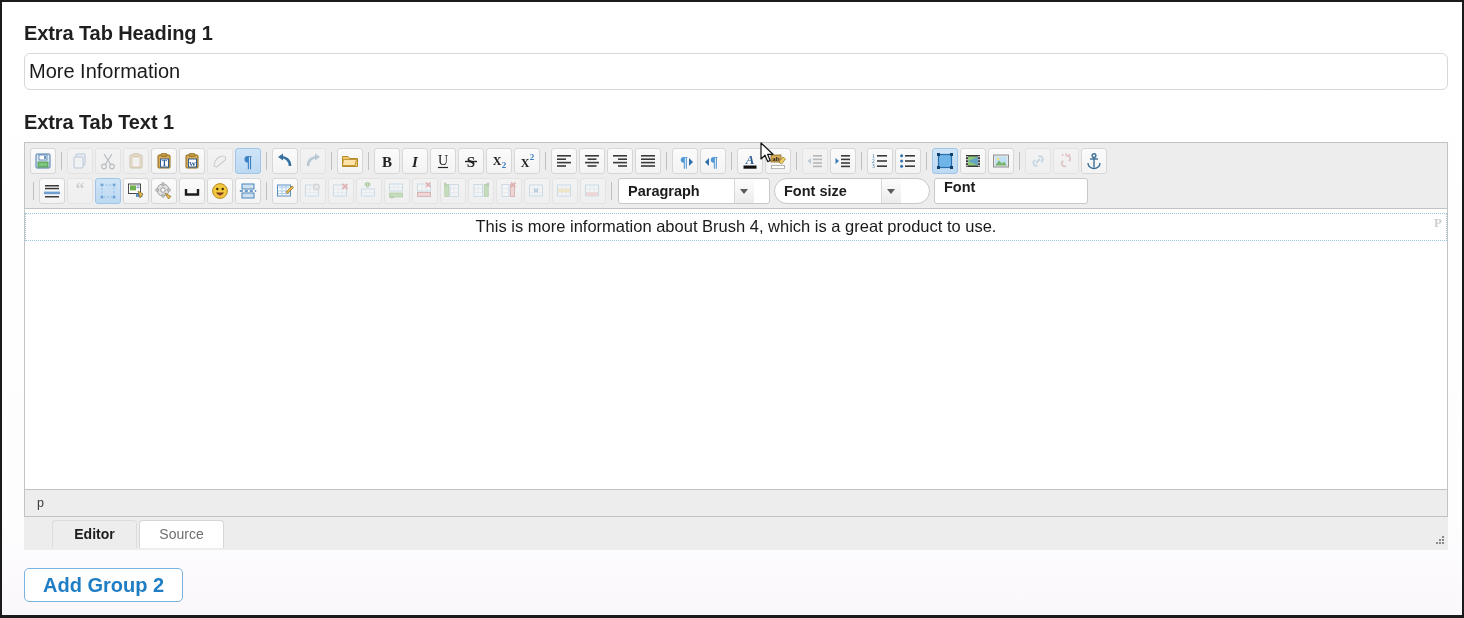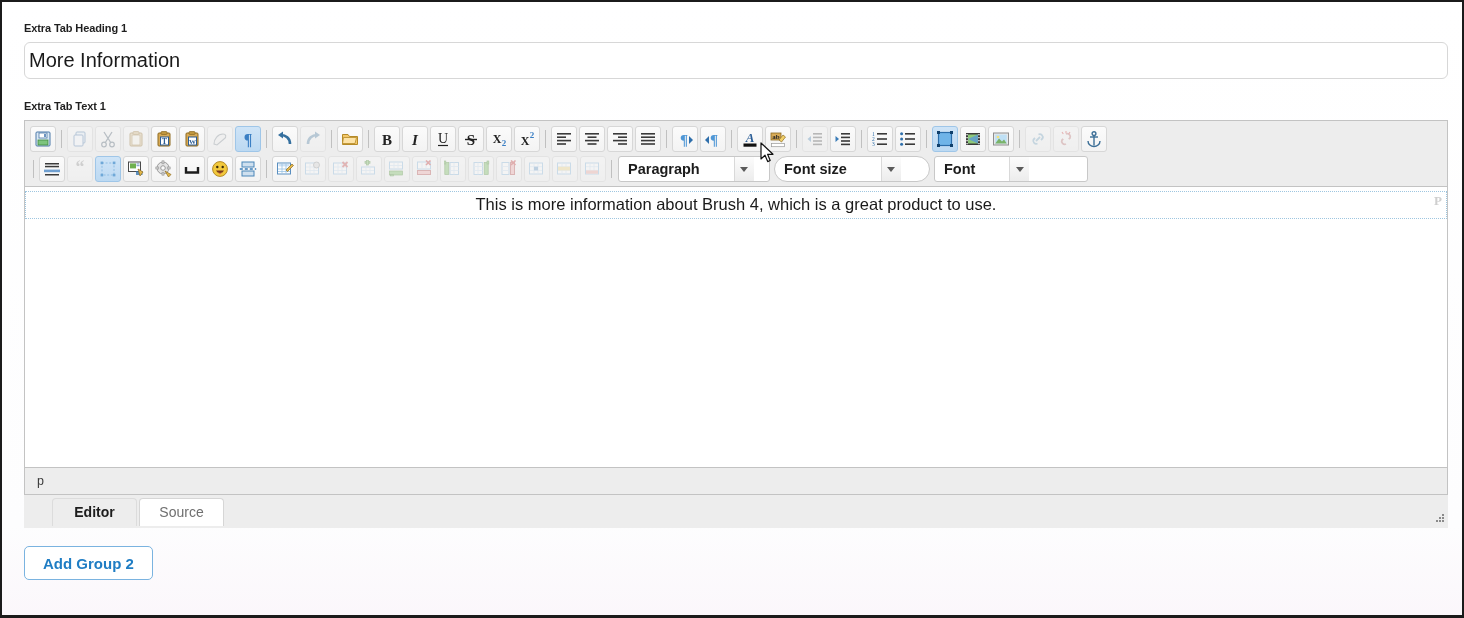--- a/index.html
+++ b/index.html
@@ -21,21 +21,21 @@
   .frame-left  { position:absolute; top:0; left:0; width:2px; height:618px; background:#1b1b1b; }
   .frame-right { position:absolute; top:0; right:0; width:2px; height:618px; background:#1b1b1b; }
 
   .content {
     position: absolute;
     left: 24px; top: 22px;
     width: 1424px;
   }
 
   .field-label {
-    font-size: 11px;
+    font-size: 20px;
     font-weight: bold;
     color: #1f1f1f;
     margin: 0 0 8px 0;
     letter-spacing: -0.1px;
   }
   .text-input {
     width: 1424px;
     height: 37px;
     border: 1px solid #d7d7d7;
     background: #ffffff;
@@ -127,21 +127,21 @@
   }
   .cke-combo .arrow::after {
     content:"";
     width:0;height:0;
     border-left:4px solid transparent;
     border-right:4px solid transparent;
     border-top:5px solid #5a5a5a;
   }
   .combo-paragraph { width: 152px; }
   .combo-fontsize  { width: 156px; border-radius: 13px; }
-  .combo-font      { width: 154px; }
+  .combo-font      { width: 154px; flex-direction: column; }
 
   
   .cke-body-wrap {
     background: #ffffff;
     padding: 0;
     position: relative;
   }
   .cke-editable {
     height: 280px;
     background: #ffffff;
@@ -221,21 +221,21 @@
   
   .btn-row { margin-top: 18px; }
   .btn-outline {
     display:inline-flex; align-items:center; justify-content:center;
     height: 34px;
     padding: 0 18px;
     border: 1px solid #7ab3e0;
     border-radius: 5px;
     background: #ffffff;
     color: #1f7dc4;
-    font-size: 15px;
+    font-size: 20px;
     font-weight: bold;
     cursor: pointer;
     font-family: "Liberation Sans", sans-serif;
   }
 
   
   .mouse-cursor {
     position: absolute;
     left: 760px; top: 142px;
     width: 16px; height: 24px;

